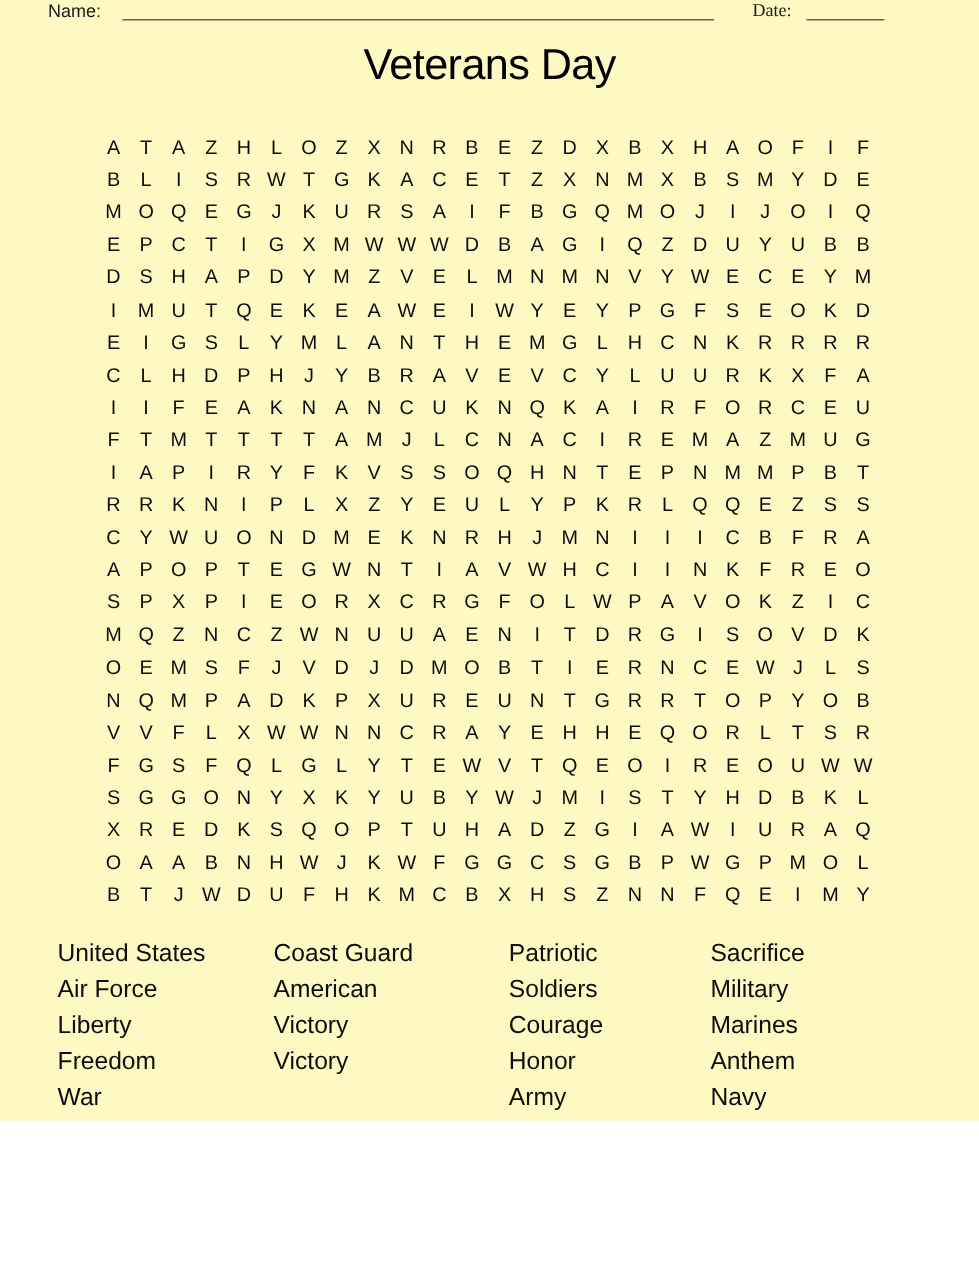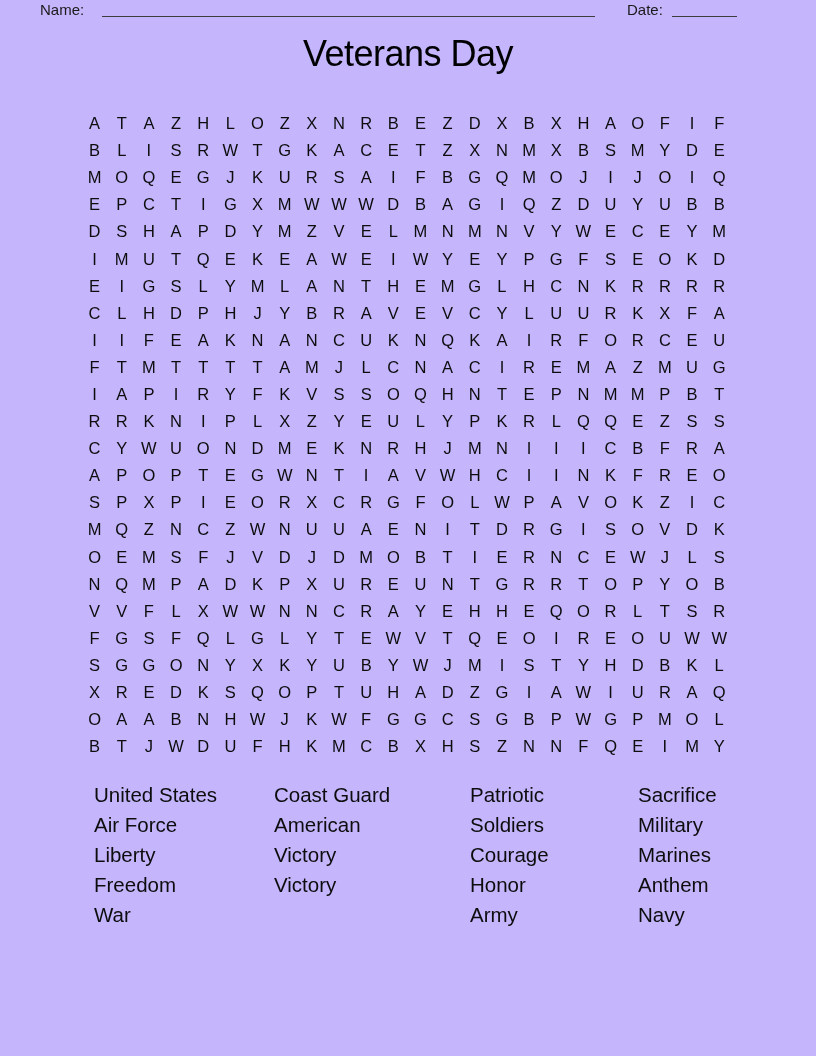--- a/index.html
+++ b/index.html
@@ -4,26 +4,26 @@
 <style>
   * { margin: 0; padding: 0; box-sizing: border-box; }
   html, body { background: #ffffff; }
   body {
     width: 816px; height: 1056px;
     font-family: "Liberation Sans", "DejaVu Sans", sans-serif;
     color: #111111;
     position: relative;
     overflow: hidden;
   }
-  .page { position: relative; width: 816px; height: 1056px; background: #c4b5fd; }
+  .page { position: relative; width: 816px; height: 934px; background: #fef9c3; }
 
   
   .hdr-label { position: absolute; top: 1px; font-size: 15px; color: #1a1a1a; }
   .name-label { left: 40px; }
-  .date-label { left: 627px; }
+  .date-label { left: 627px; font-family: Liberation Serif, serif; }
   .hdr-line { position: absolute; top: 0; height: 17px; border-bottom: 1.5px solid #3d3d3d; }
   .name-line { left: 102px; width: 493px; }
   .date-line { left: 672px; width: 65px; }
 
   
   .title {
     position: absolute; top: 33px; left: 0; width: 816px;
     text-align: center; font-size: 36px; font-weight: 400;
     letter-spacing: -0.5px; color: #000000;
   }
@@ -31,21 +31,21 @@
   
   .grid { position: absolute; left: 81px; top: 110px; }
   .grid-row { display: flex; height: 27.1px; }
   .grid-letter {
     width: 27.17px; height: 27.1px;
     display: flex; align-items: center; justify-content: center;
     font-size: 16.5px; font-weight: 400; color: #0d0d0d;
   }
 
   
-  .word-col { position: absolute; top: 780px; font-size: 20.5px; line-height: 30px; color: #0d0d0d; margin-left: 46px; }
+  .word-col { position: absolute; top: 780px; font-size: 20.5px; line-height: 30px; color: #0d0d0d; }
   .word-col-1 { left: 48px; }
   .word-col-2 { left: 228px; }
   .word-col-3 { left: 424px; }
   .word-col-4 { left: 592px; }
   .word-item { height: 30px; white-space: nowrap; }
 </style>
 </head>
 <body>
 
 <div class="page">

